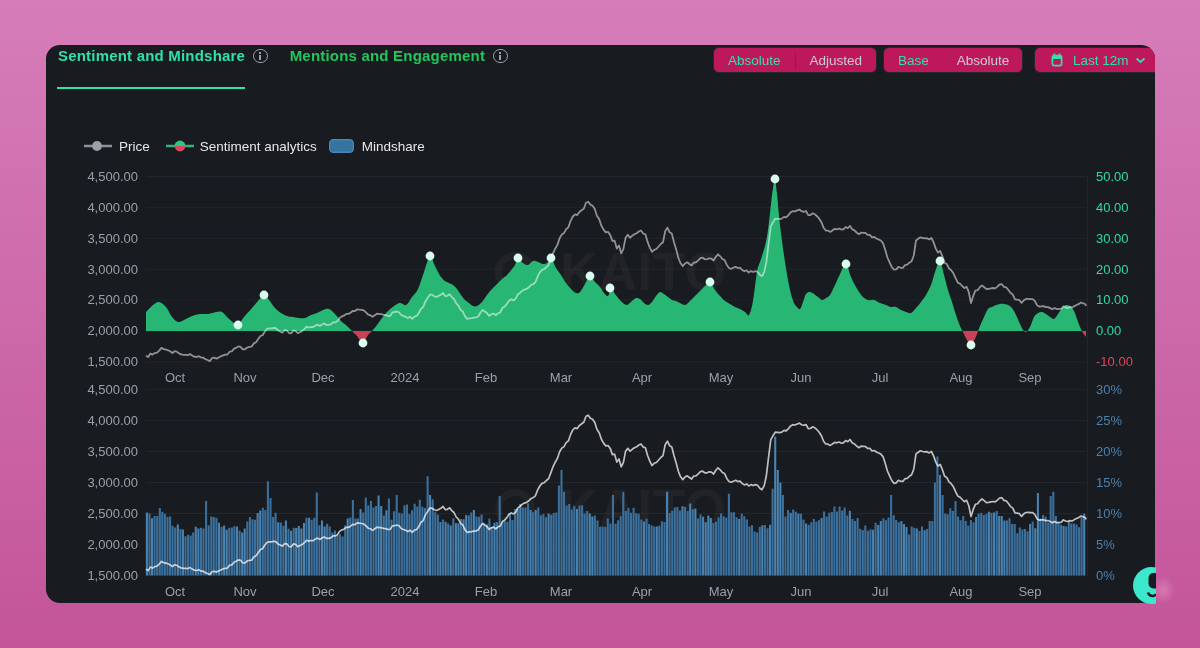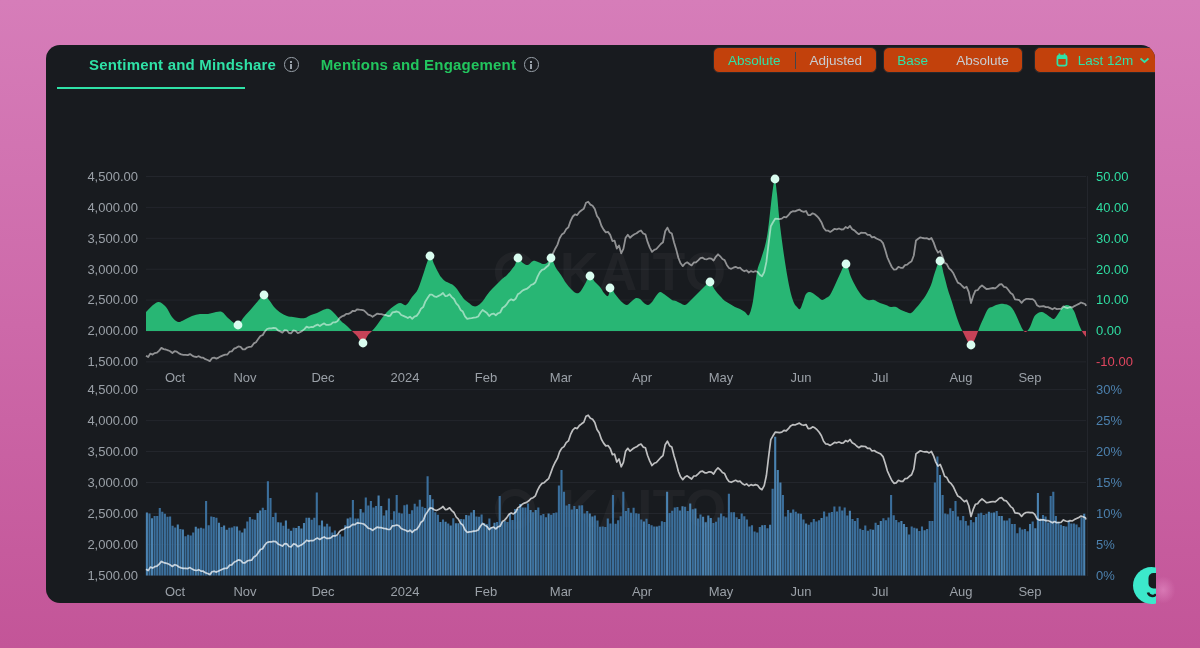--- a/index.html
+++ b/index.html
@@ -1,32 +1,32 @@
 <!DOCTYPE html>
 <html><head><meta charset="utf-8">
 <style>
 * { margin:0; padding:0; box-sizing:border-box; }
 html,body { width:1200px; height:648px; overflow:hidden;
   font-family:"Liberation Sans", sans-serif; }
 body { background:linear-gradient(180deg,#d67db9 0%,#cd69a9 50%,#c35598 100%); }
 .card { position:absolute; left:46px; top:45px; width:1109px; height:558px;
   background:#181b1f; border-radius:14px; overflow:hidden; }
-.tabs { position:absolute; left:12px; top:2px; height:34px; display:flex; align-items:center;margin-left:31px; }
+.tabs { position:absolute; left:12px; top:2px; height:34px; display:flex; align-items:flex-start; }
 .tab { font-size:15px; font-weight:700; letter-spacing:0.2px; display:flex; align-items:center; }
 .tab.active { color:#2fe2a7; }
 .tab.idle { color:#22c55e; }
 .info { display:inline-block; width:14.5px; height:14.5px; border:1.6px solid #99a1a9;
   border-radius:50%; margin-left:8px; margin-top:1px; position:relative; }
 .info:before { content:""; position:absolute; left:4.9px; top:5.4px; width:1.7px; height:5px;
   background:#99a1a9; }
 .info:after { content:""; position:absolute; left:4.9px; top:2.5px; width:1.7px; height:1.8px;
   background:#99a1a9; }
 .underline { position:absolute; left:11px; top:42px; width:188px; height:2px; background:#2fe2a7; }
-.grp { position:absolute; top:2px; height:26px; background:#c2410c; border:1px solid #25292e;
-  border-radius:6px; display:flex; align-items:center;justify-content:center; }
+.grp { position:absolute; top:2px; height:26px; background:#be185d; border:1px solid #25292e;
+  border-radius:6px; display:flex; align-items:center; }
 .grp .btn { font-size:13.5px; padding:0 14px; font-weight:400; }
 .btn.on { color:#2fe2a7; }
 .btn.off { color:#c9cdd2; }
 .vsep { width:1px; height:17px; background:#41464d; }
 .legend { position:absolute; left:38px; top:93px; display:flex; align-items:center;
   font-size:13.5px; color:#e4e6e9; }
 svg text { font-family:"Liberation Sans", sans-serif; }
 .fabwrap { position:absolute; left:1040px; top:555px; width:116px; height:93px; overflow:hidden; }
 </style></head>
 <body>
@@ -52,20 +52,36 @@
     <svg width="12" height="14" viewBox="0 0 12 14" style="margin-right:10px">
       <line x1="3.4" y1="0.6" x2="3.4" y2="3" stroke="#2fe2a7" stroke-width="1.7"></line>
       <line x1="8.6" y1="0.6" x2="8.6" y2="3" stroke="#2fe2a7" stroke-width="1.7"></line>
       <rect x="1.4" y="2.6" width="9.2" height="10" rx="1.8" fill="none" stroke="#2fe2a7" stroke-width="1.7"></rect>
       <rect x="1.4" y="2.6" width="9.2" height="3.4" fill="#2fe2a7"></rect>
     </svg>
     <span class="btn on" style="padding:0; font-weight:400;">Last 12m</span>
     <svg width="11" height="7" viewBox="0 0 11 7" style="margin-left:6px">
       <path d="M1.5,1.5 L5.5,5 L9.5,1.5" fill="none" stroke="#2fe2a7" stroke-width="1.7"></path>
     </svg>
+  </div>
+  <div class="legend">
+    <svg width="28" height="14" viewBox="0 0 28 14" style="margin-right:7px">
+      <line x1="0" y1="7" x2="28" y2="7" stroke="#8d9399" stroke-width="2.4"></line>
+      <circle cx="13" cy="7" r="4.9" fill="#9aa0a7"></circle>
+    </svg>Price
+    <span style="width:16px"></span>
+    <svg width="28" height="16" viewBox="0 0 28 16" style="margin-right:6px">
+      <line x1="0" y1="8" x2="28" y2="8" stroke="#2db87a" stroke-width="2.4"></line>
+      <path d="M8.6,8 a5.4,5.4 0 0 1 10.8,0 z" fill="#2fc783"></path>
+      <path d="M8.6,8 a5.4,5.4 0 0 0 10.8,0 z" fill="#d8495f"></path>
+    </svg>Sentiment analytics
+    <span style="width:12px"></span>
+    <svg width="25" height="14" viewBox="0 0 25 14" style="margin-right:8px">
+      <rect x="0.7" y="0.7" width="23.6" height="12.6" rx="3.6" fill="#35749f" stroke="#4587b5" stroke-width="1.4"></rect>
+    </svg>Mindshare
   </div>
 </div>
 <svg width="1200" height="648" style="position:absolute;left:0;top:0;" shape-rendering="auto">
   <g stroke="#23262c" stroke-width="1">
       <line x1="146.0" y1="176.5" x2="1086.0" y2="176.5"></line>
 <line x1="146.0" y1="207.4" x2="1086.0" y2="207.4"></line>
 <line x1="146.0" y1="238.3" x2="1086.0" y2="238.3"></line>
 <line x1="146.0" y1="269.2" x2="1086.0" y2="269.2"></line>
 <line x1="146.0" y1="300.1" x2="1086.0" y2="300.1"></line>
 <line x1="146.0" y1="331.0" x2="1086.0" y2="331.0"></line>

